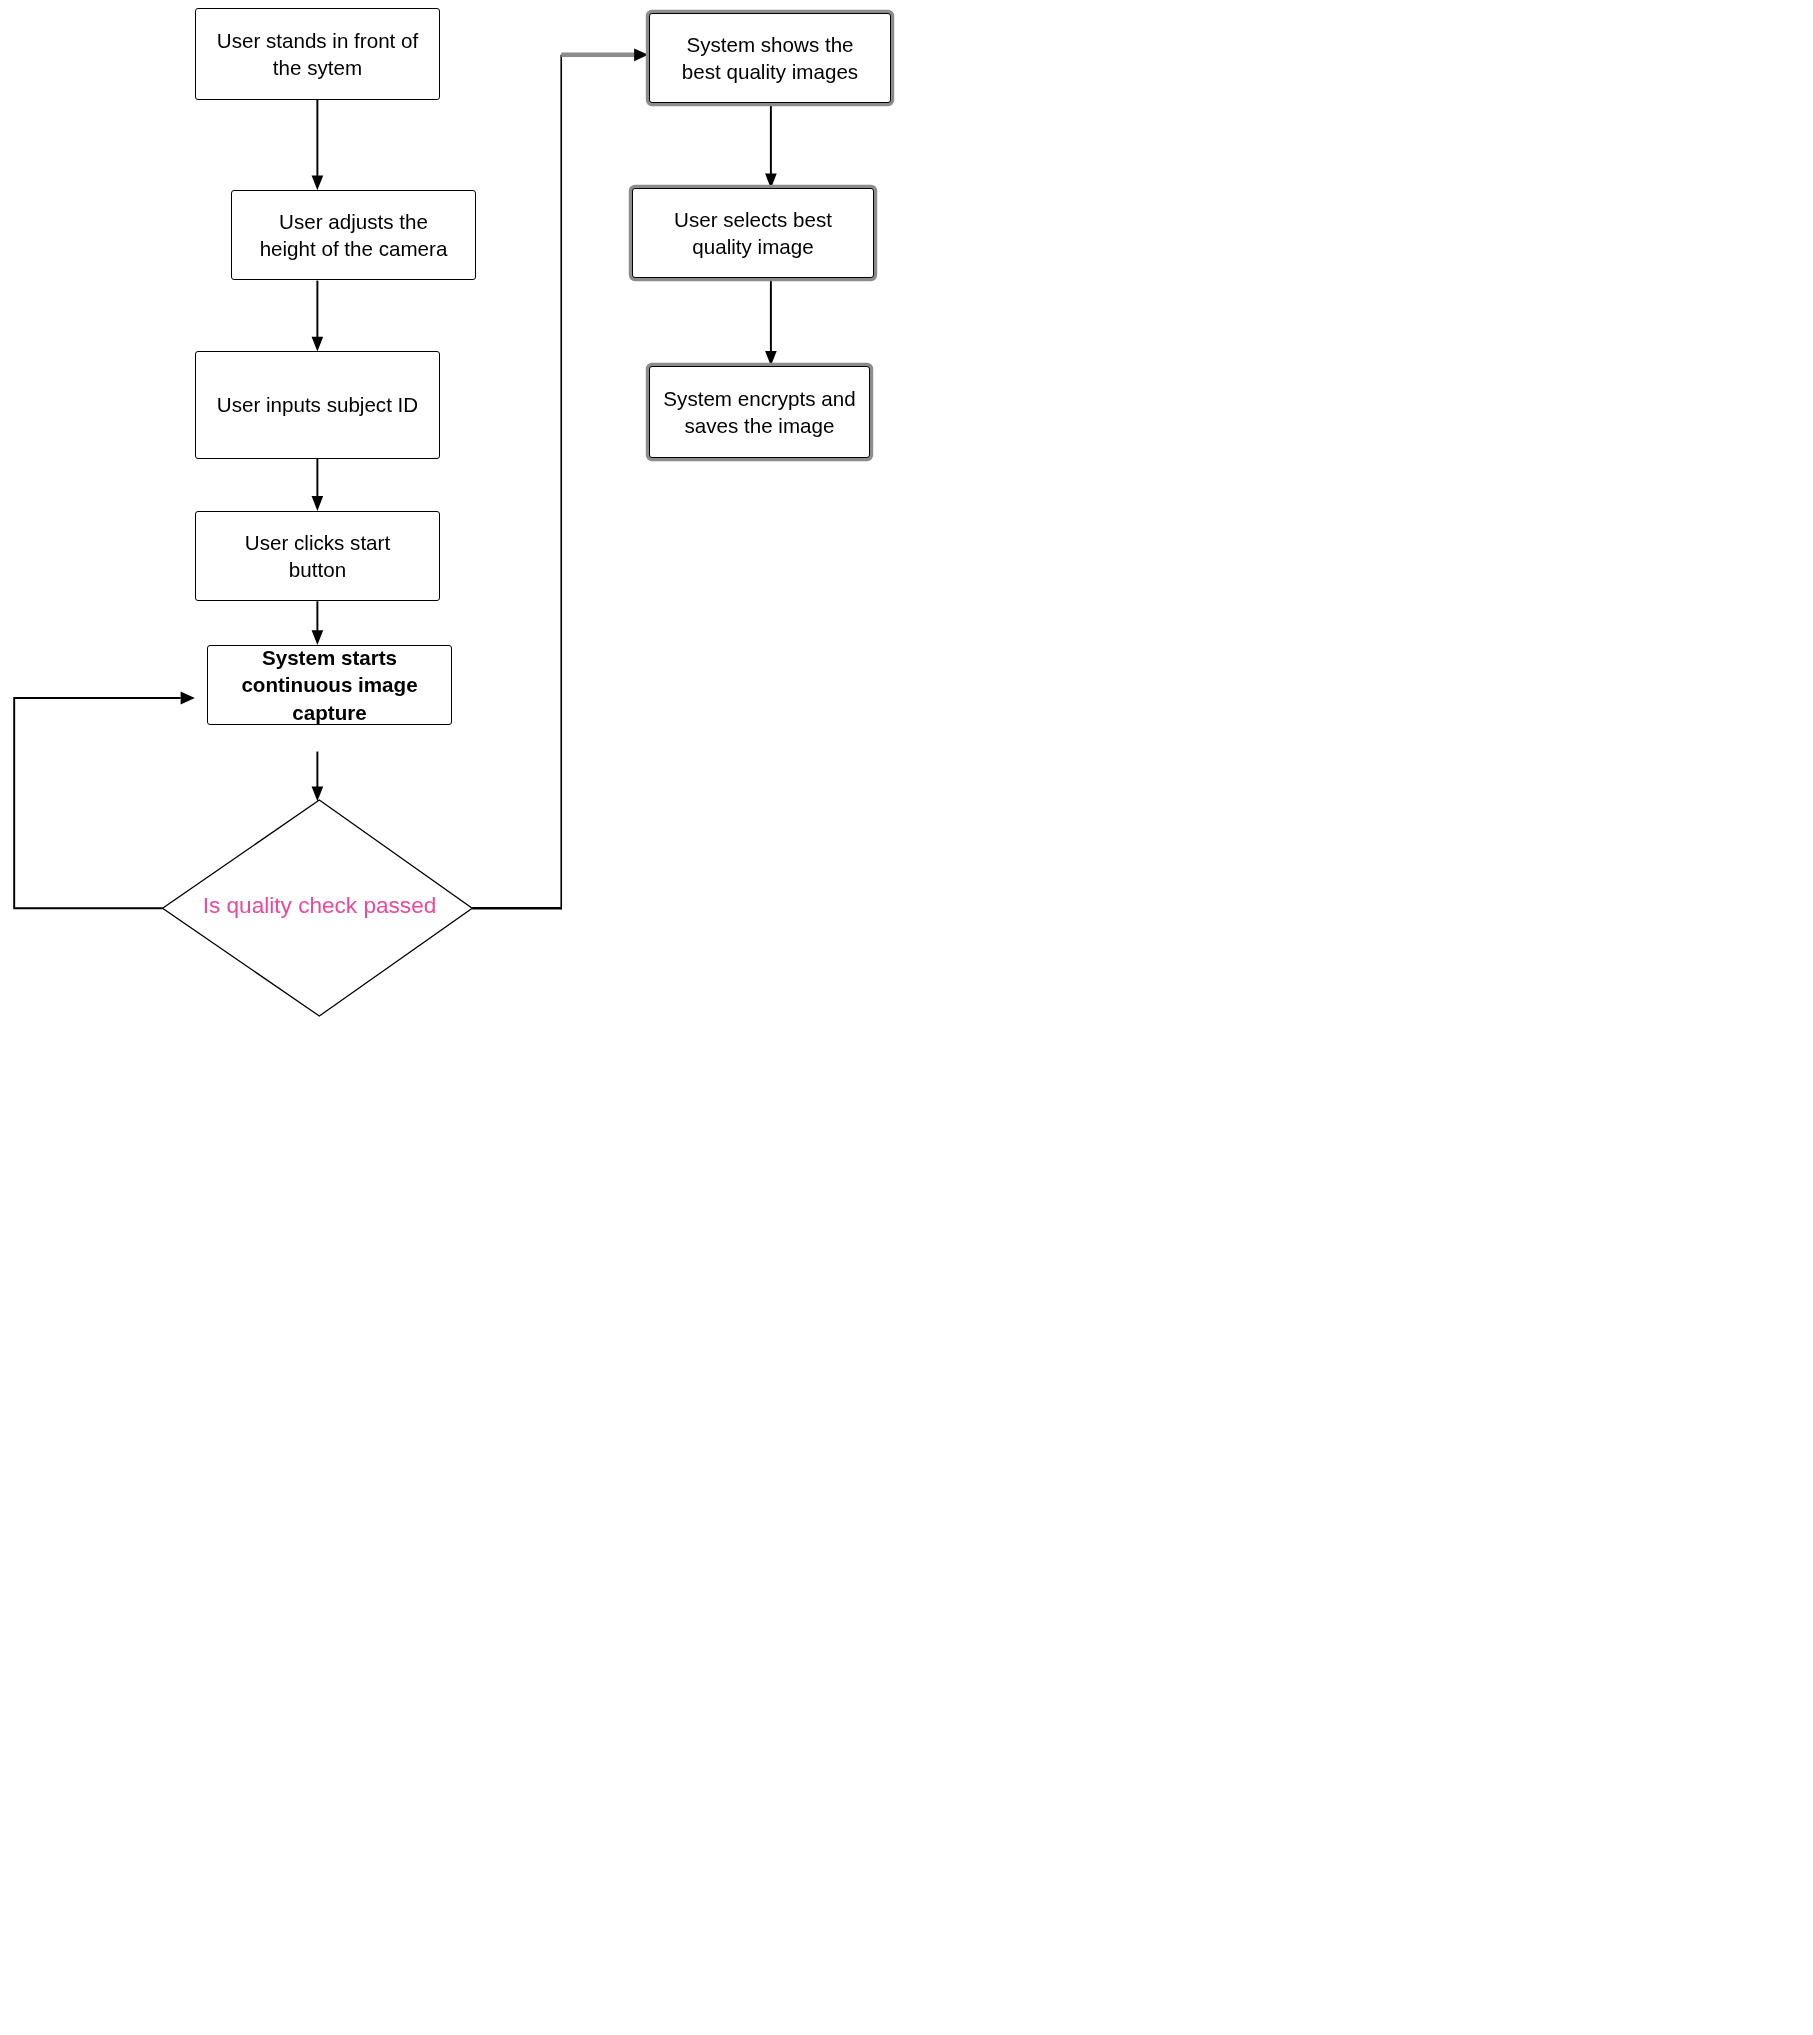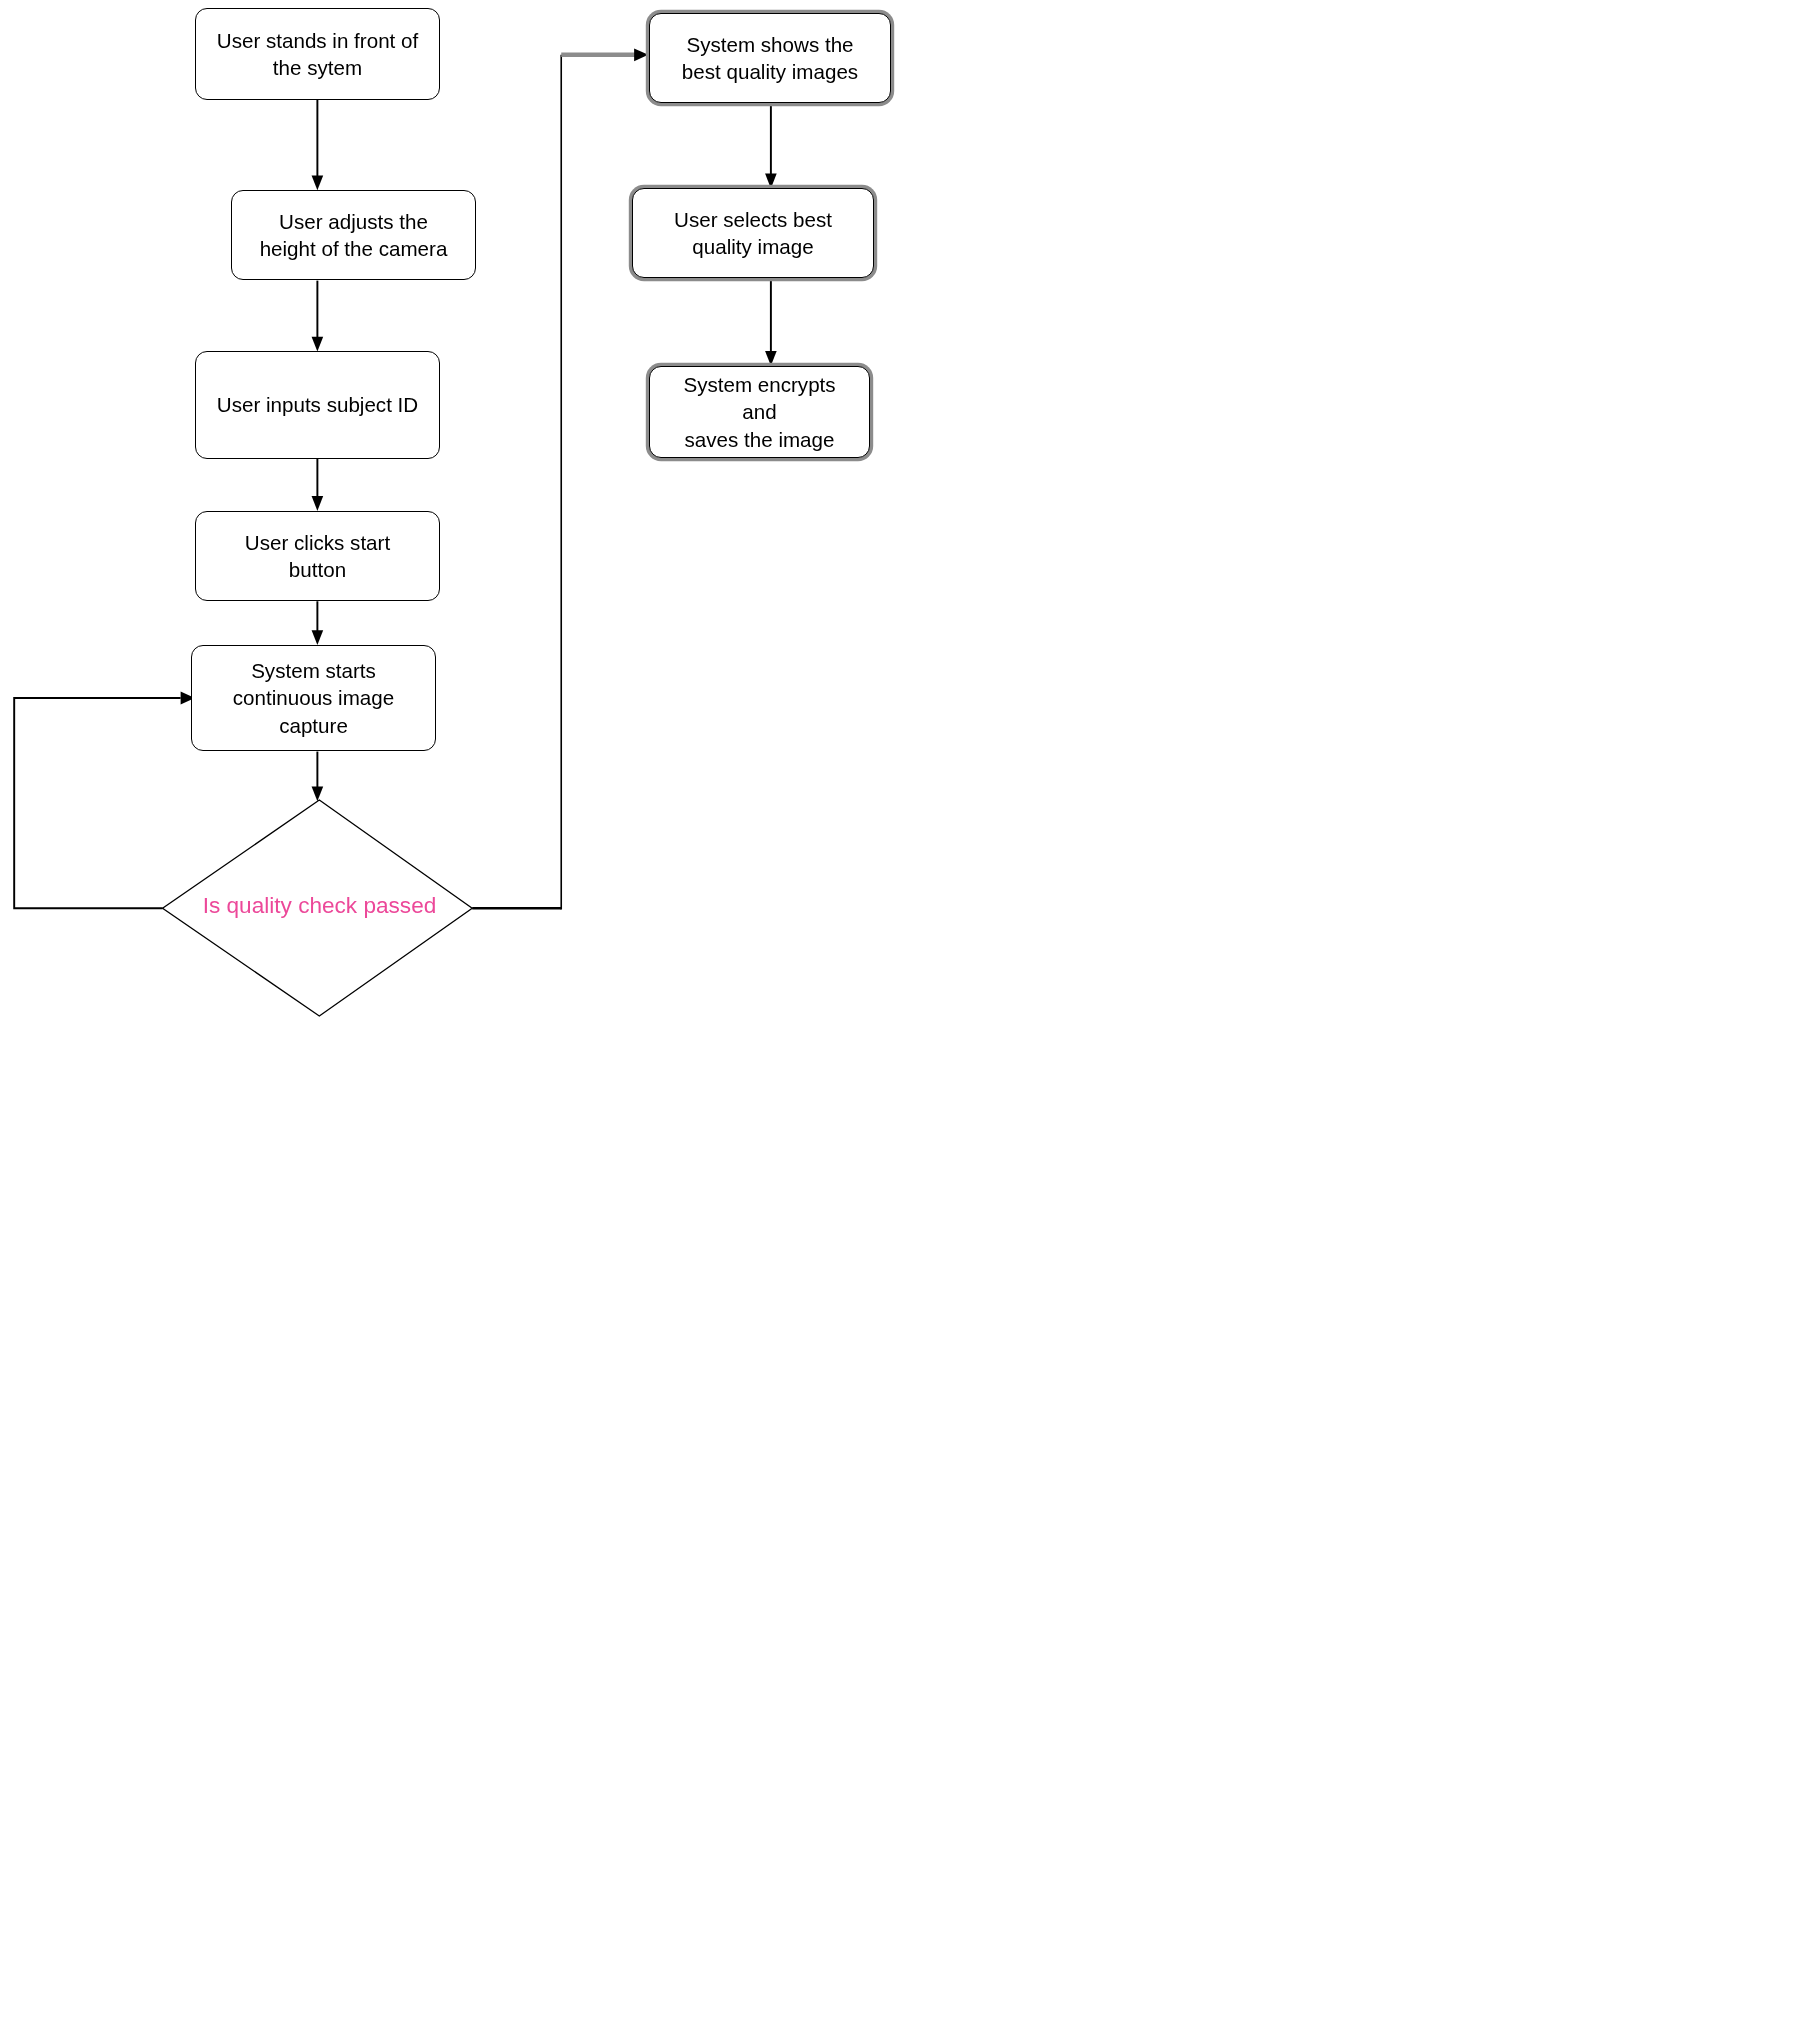--- a/index.html
+++ b/index.html
@@ -24,35 +24,35 @@
   }
   .pnode {
     position: absolute;
     box-sizing: border-box;
     display: flex;
     align-items: center;
     justify-content: center;
     text-align: center;
     background: #ffffff;
     border: 1.9px solid #000000;
-    border-radius: 12px;
+    border-radius: 3px;
     font-size: 20.6px;
     line-height: 1.32;
     color: #000000;
     white-space: pre-line;
-    padding: 0 16px;
+    padding: 0 2px;
   }
   .pnode.right {
     box-shadow: 0 0 0 3.2px #8c8c8c;
   }
   .b1 { left: 195px; top: 8.4px;  width: 245px; height: 92px; }
   .b2 { left: 195px; top: 190px; width: 245px; height: 90px; margin-left: 36px; }
   .b3 { left: 195px; top: 351px; width: 245px; height: 108px; }
   .b4 { left: 195px; top: 511px; width: 245px; height: 90px; }
-  .b5 { left: 191px; top: 645px; width: 245px; height: 106px; }
+  .b5 { left: 207px; top: 645px; width: 245px; height: 80px; font-weight: bold; }
   .r1 { left: 649px; top: 13px;  width: 242px; height: 90px; }
   .r2 { left: 632px; top: 188px; width: 242px; height: 90px; }
   .r3 { left: 649px; top: 366px; width: 221px; height: 92px; }
   .diamond-label {
     position: absolute;
     left: 163px;
     top: 891px;
     width: 313px;
     text-align: center;
     font-size: 22.6px;

